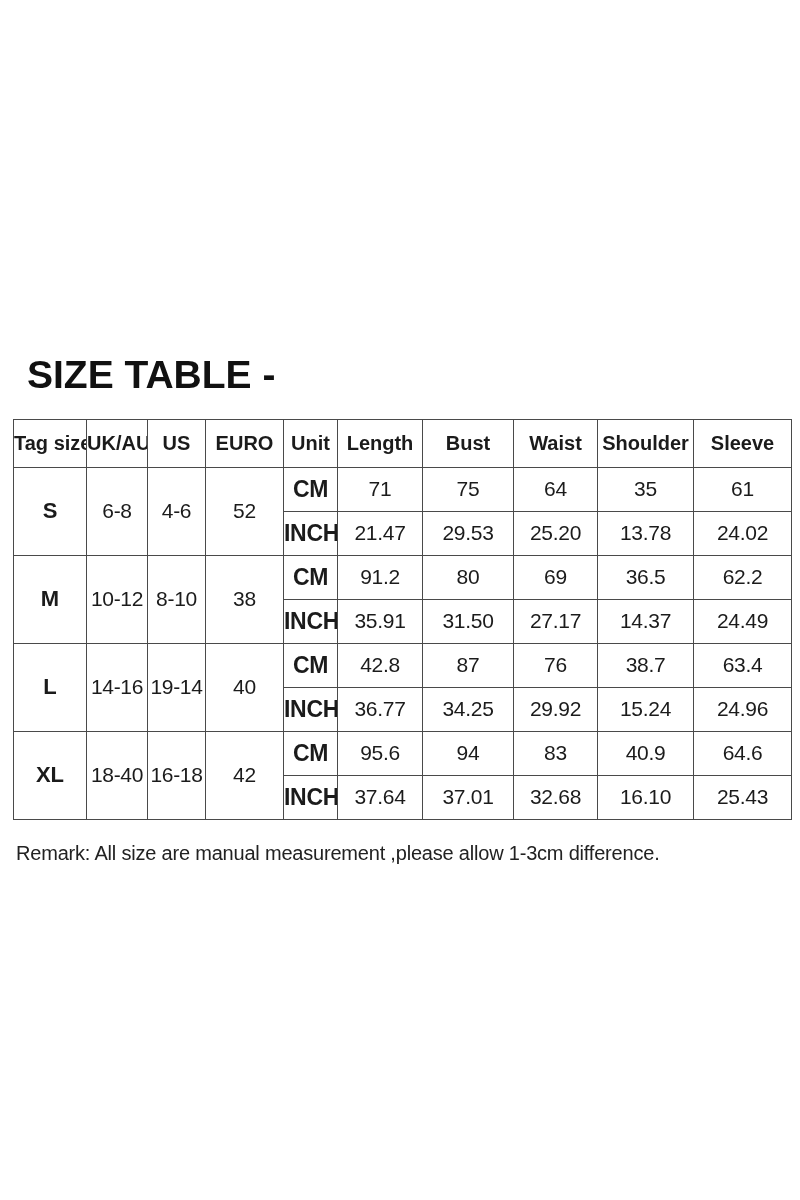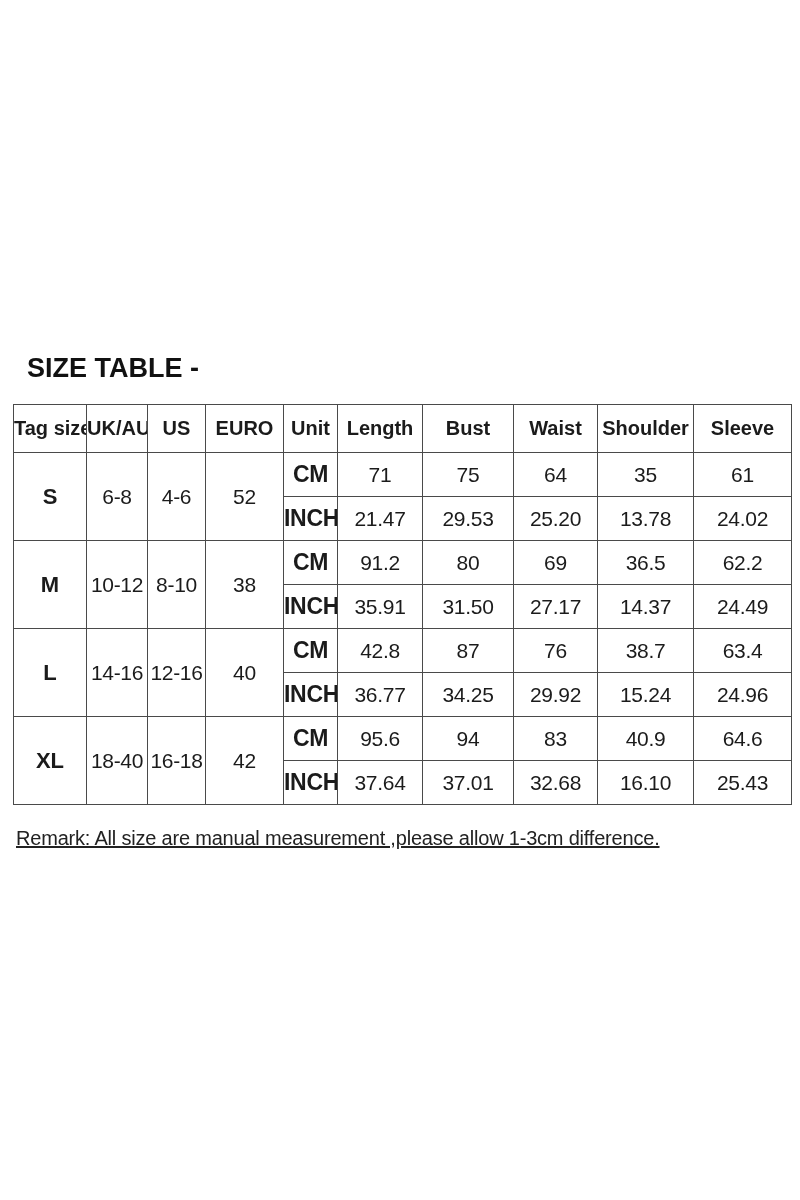--- a/index.html
+++ b/index.html
@@ -9,21 +9,21 @@
   }
   body {
     width: 800px;
     height: 1200px;
     font-family: "Liberation Sans", sans-serif;
     color: #1a1a1a;
     overflow: hidden;
   }
   .page-title {
     margin: 352px 0 0 27px;
-    font-size: 27px;
+    font-size: 39px;
     font-weight: bold;
     letter-spacing: 0px;
     color: #111111;
     line-height: 1.2;
   }
   table.size-table {
     border-collapse: collapse;
     table-layout: fixed;
     margin: 20px 0 0 13px;
     width: 778px;
@@ -59,21 +59,20 @@
   table.size-table tbody td.unit-cell {
     font-weight: bold;
     font-size: 23px;
     letter-spacing: -0.3px;
   }
   .remark {
     margin: 22px 0 0 16px;
     font-size: 20px;
     letter-spacing: -0.2px;
     color: #222222;
-    text-decoration: underline;
   }
 </style>
 </head>
 <body>
 
 <div class="page">
   <h1 class="page-title">SIZE TABLE -</h1>
 
   <table class="size-table">
     <colgroup id="size-table-colgroup">
@@ -139,21 +138,21 @@
           <td class="unit-cell">INCH</td>
           <td>35.91</td>
           <td>31.50</td>
           <td>27.17</td>
           <td>14.37</td>
           <td>24.49</td>
         </tr>
         <tr>
           <td class="tag-cell" rowspan="2">L</td>
           <td rowspan="2">14-16</td>
-          <td rowspan="2">12-16</td>
+          <td rowspan="2">19-14</td>
           <td rowspan="2">40</td>
           <td class="unit-cell">CM</td>
           <td>42.8</td>
           <td>87</td>
           <td>76</td>
           <td>38.7</td>
           <td>63.4</td>
         </tr>
         <tr>
           <td class="unit-cell">INCH</td>

